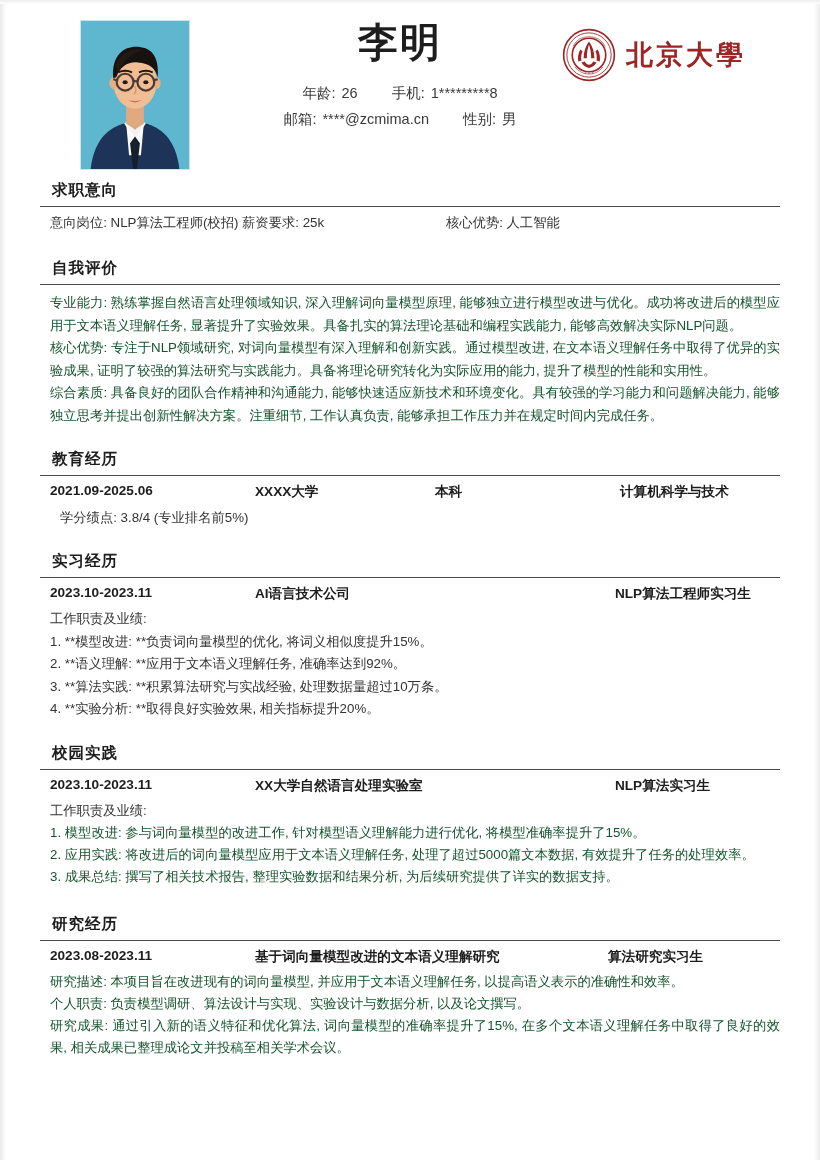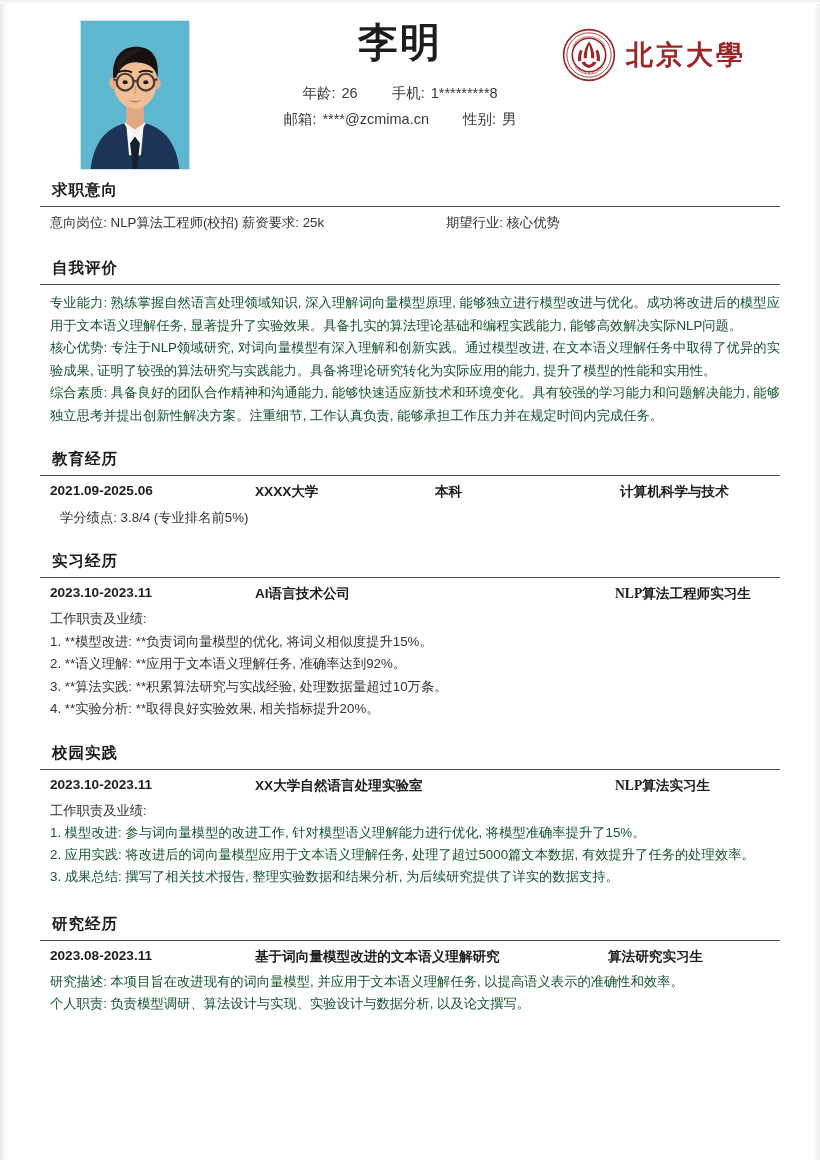--- a/index.html
+++ b/index.html
@@ -150,21 +150,21 @@
     font-weight: bold;
     color: #1d1d1d;
     white-space: nowrap;
   }
   .entry-row > span { position: absolute; top: 0; }
   .col-a { left: 0; }
   .col-b { left: 205px; }
   .col-c { left: 385px; }
   .col-d { left: 570px; }
   .col-b2 { left: 205px; }
-  .col-c2 { left: 565px; font-family: Liberation Serif, serif; }
+  .col-c2 { left: 565px; }
   .col-c3 { left: 540px; }
 
   
   .intent-row {
     position: relative;
     height: 26px;
     margin-left: 10px;
     font-size: 13.3px;
     color: #333333;
     white-space: nowrap;
@@ -282,21 +282,21 @@
         </svg>
         <div class="school-name">北京大學</div>
       </div>
     </div>
 
     <div class="section">
       <div class="section-title">求职意向</div>
       <hr class="rule">
       <div class="intent-row">
         <span class="intent-a">意向岗位: NLP算法工程师(校招) 薪资要求: 25k</span>
-        <span class="intent-b">期望行业: 核心优势</span>
+        <span class="intent-b">核心优势: 人工智能</span>
       </div>
       <div class="spacer-8"></div>
     </div>
 
     <div class="section">
       <div class="section-title">自我评价</div>
       <hr class="rule">
       <p class="body-text">专业能力: 熟练掌握自然语言处理领域知识, 深入理解词向量模型原理, 能够独立进行模型改进与优化。成功将改进后的模型应用于文本语义理解任务, 显著提升了实验效果。具备扎实的算法理论基础和编程实践能力, 能够高效解决实际NLP问题。</p>
       <p class="body-text">核心优势: 专注于NLP领域研究, 对词向量模型有深入理解和创新实践。通过模型改进, 在文本语义理解任务中取得了优异的实验成果, 证明了较强的算法研究与实践能力。具备将理论研究转化为实际应用的能力, 提升了模型的性能和实用性。</p>
       <p class="body-text">综合素质: 具备良好的团队合作精神和沟通能力, 能够快速适应新技术和环境变化。具有较强的学习能力和问题解决能力, 能够独立思考并提出创新性解决方案。注重细节, 工作认真负责, 能够承担工作压力并在规定时间内完成任务。</p>
@@ -350,16 +350,17 @@
     <div class="section">
       <div class="section-title">研究经历</div>
       <hr class="rule">
       <div class="entry-row">
         <span class="col-a">2023.08-2023.11</span>
         <span class="col-b2">基于词向量模型改进的文本语义理解研究</span>
         <span class="col-c3" style="left:558px;">算法研究实习生</span>
       </div>
       <p class="body-text tight">研究描述: 本项目旨在改进现有的词向量模型, 并应用于文本语义理解任务, 以提高语义表示的准确性和效率。</p>
       <p class="body-text tight">个人职责: 负责模型调研、算法设计与实现、实验设计与数据分析, 以及论文撰写。</p>
+      <p class="body-text tight">研究成果: 通过引入新的语义特征和优化算法, 词向量模型的准确率提升了15%, 在多个文本语义理解任务中取得了良好的效果, 相关成果已整理成论文并投稿至相关学术会议。</p>
     </div>
 
   </div>
 </div>
 
 </body></html>

